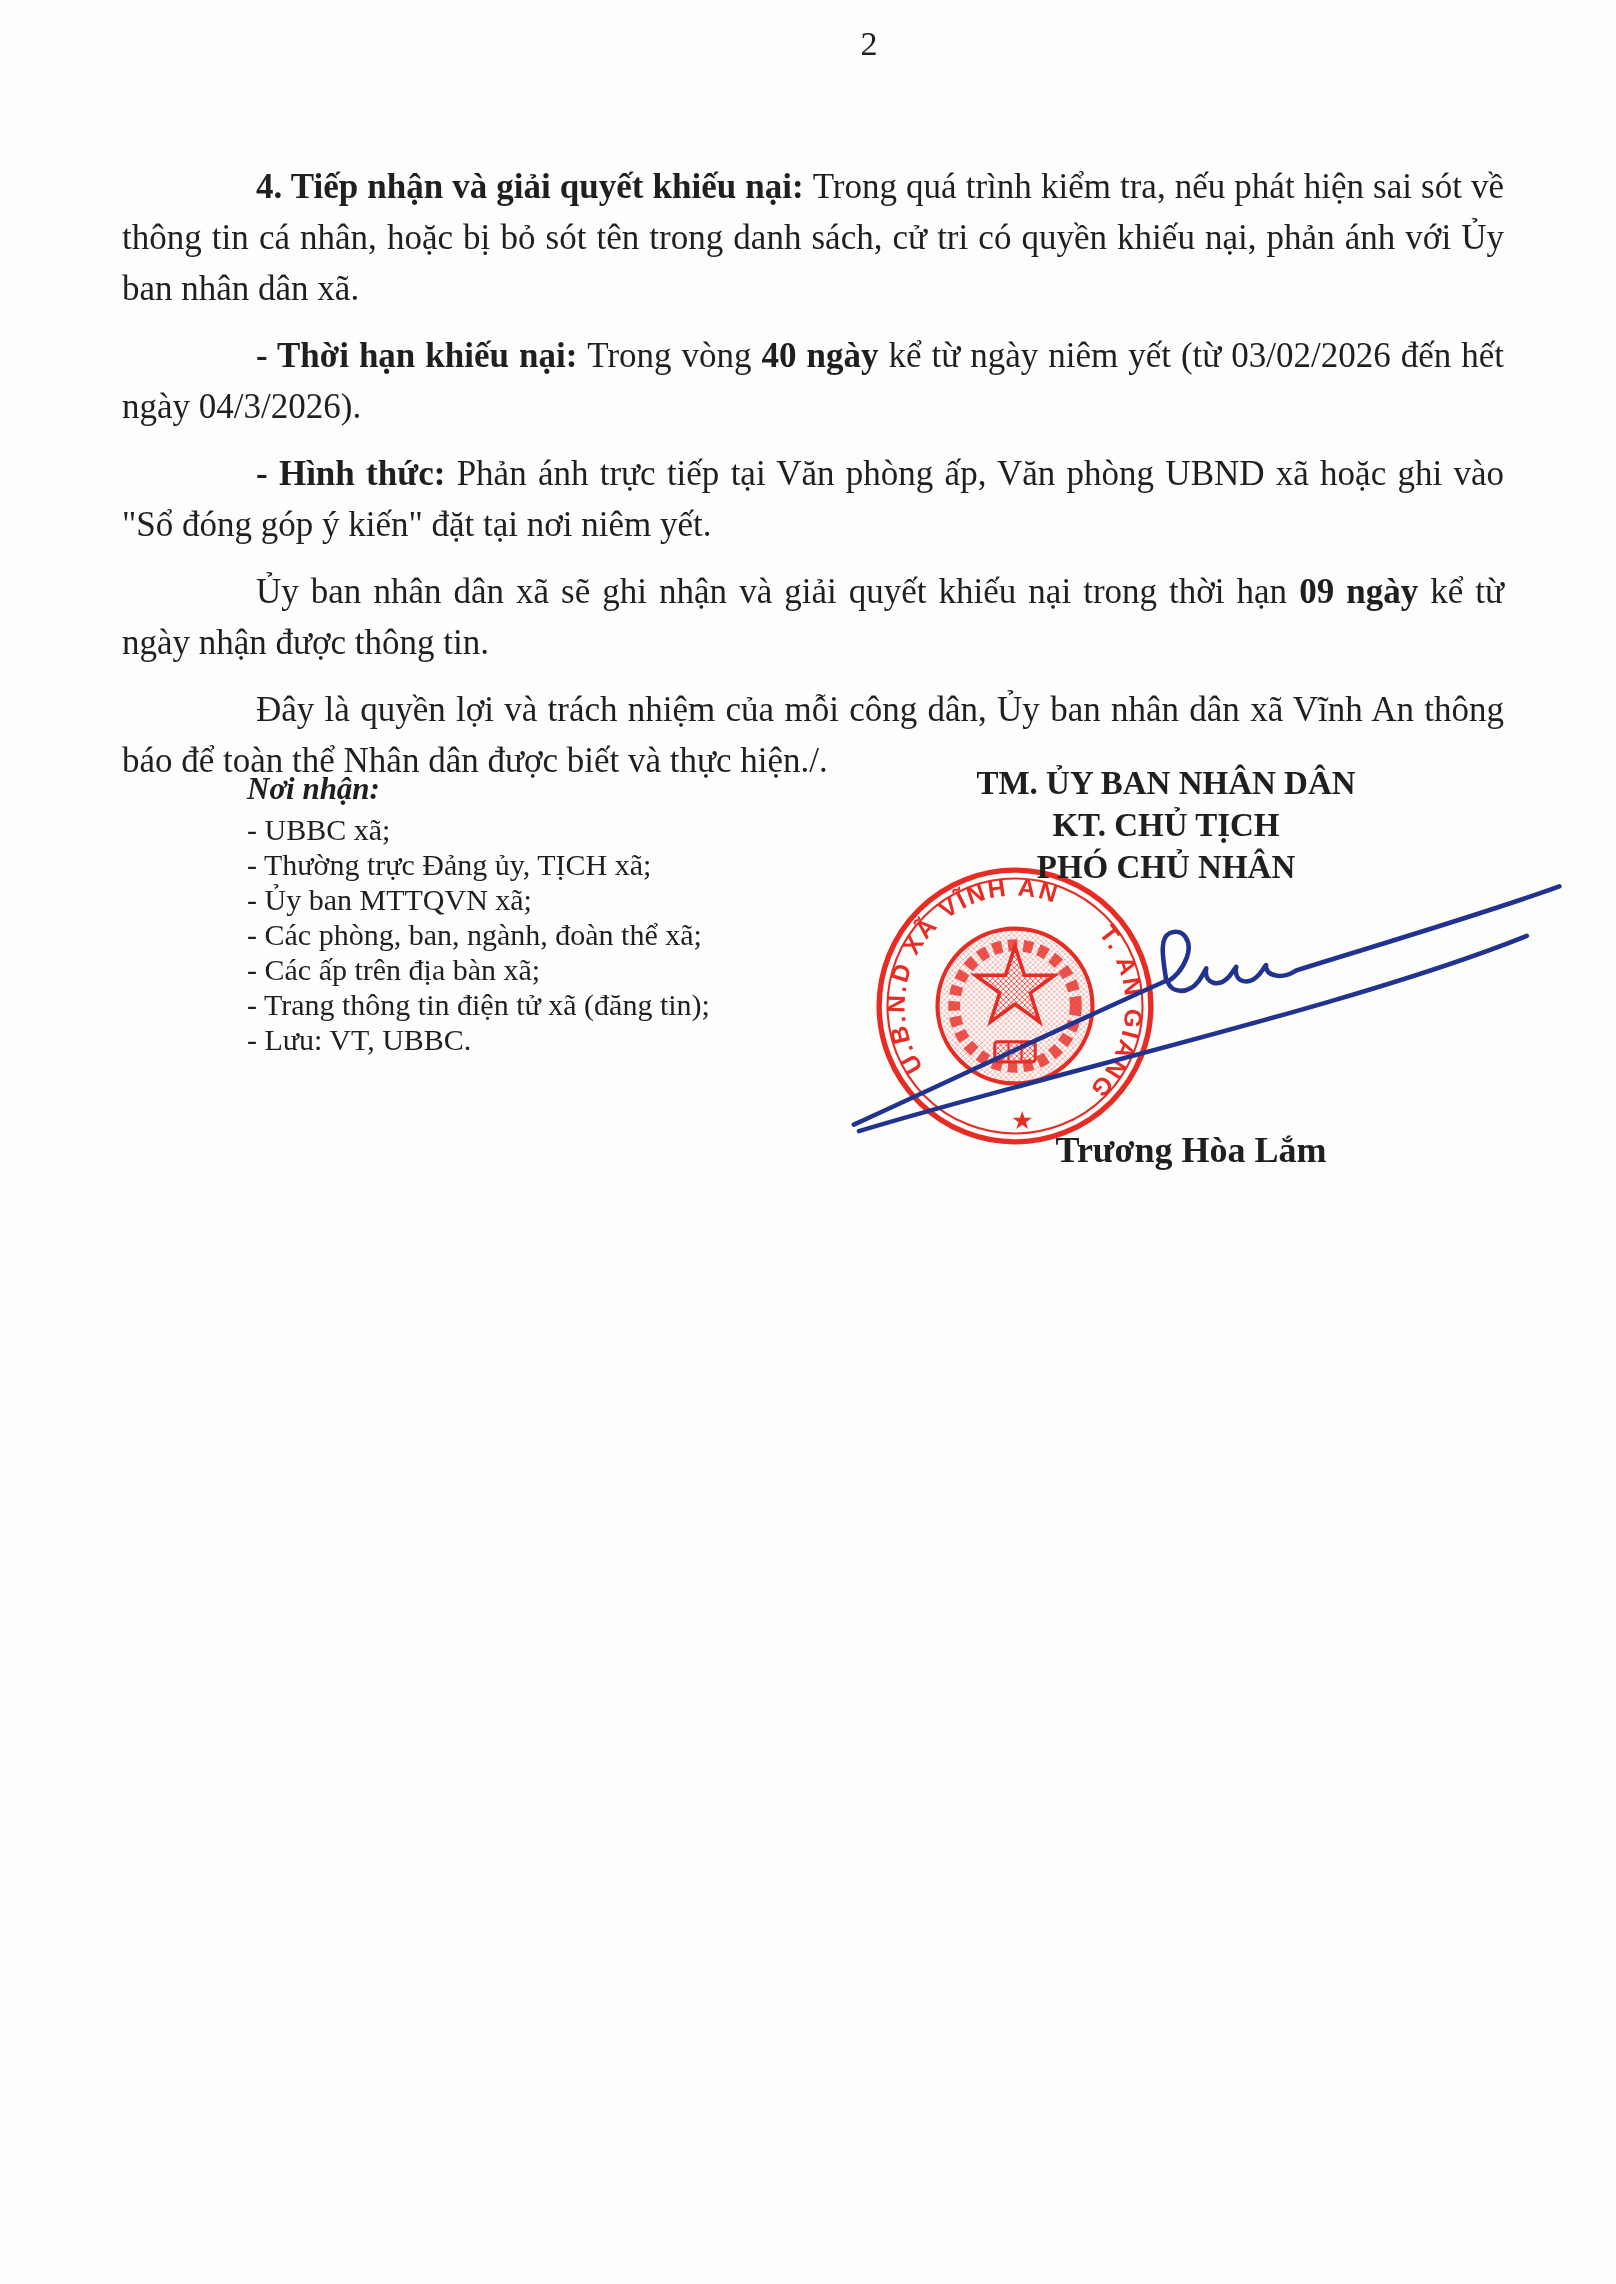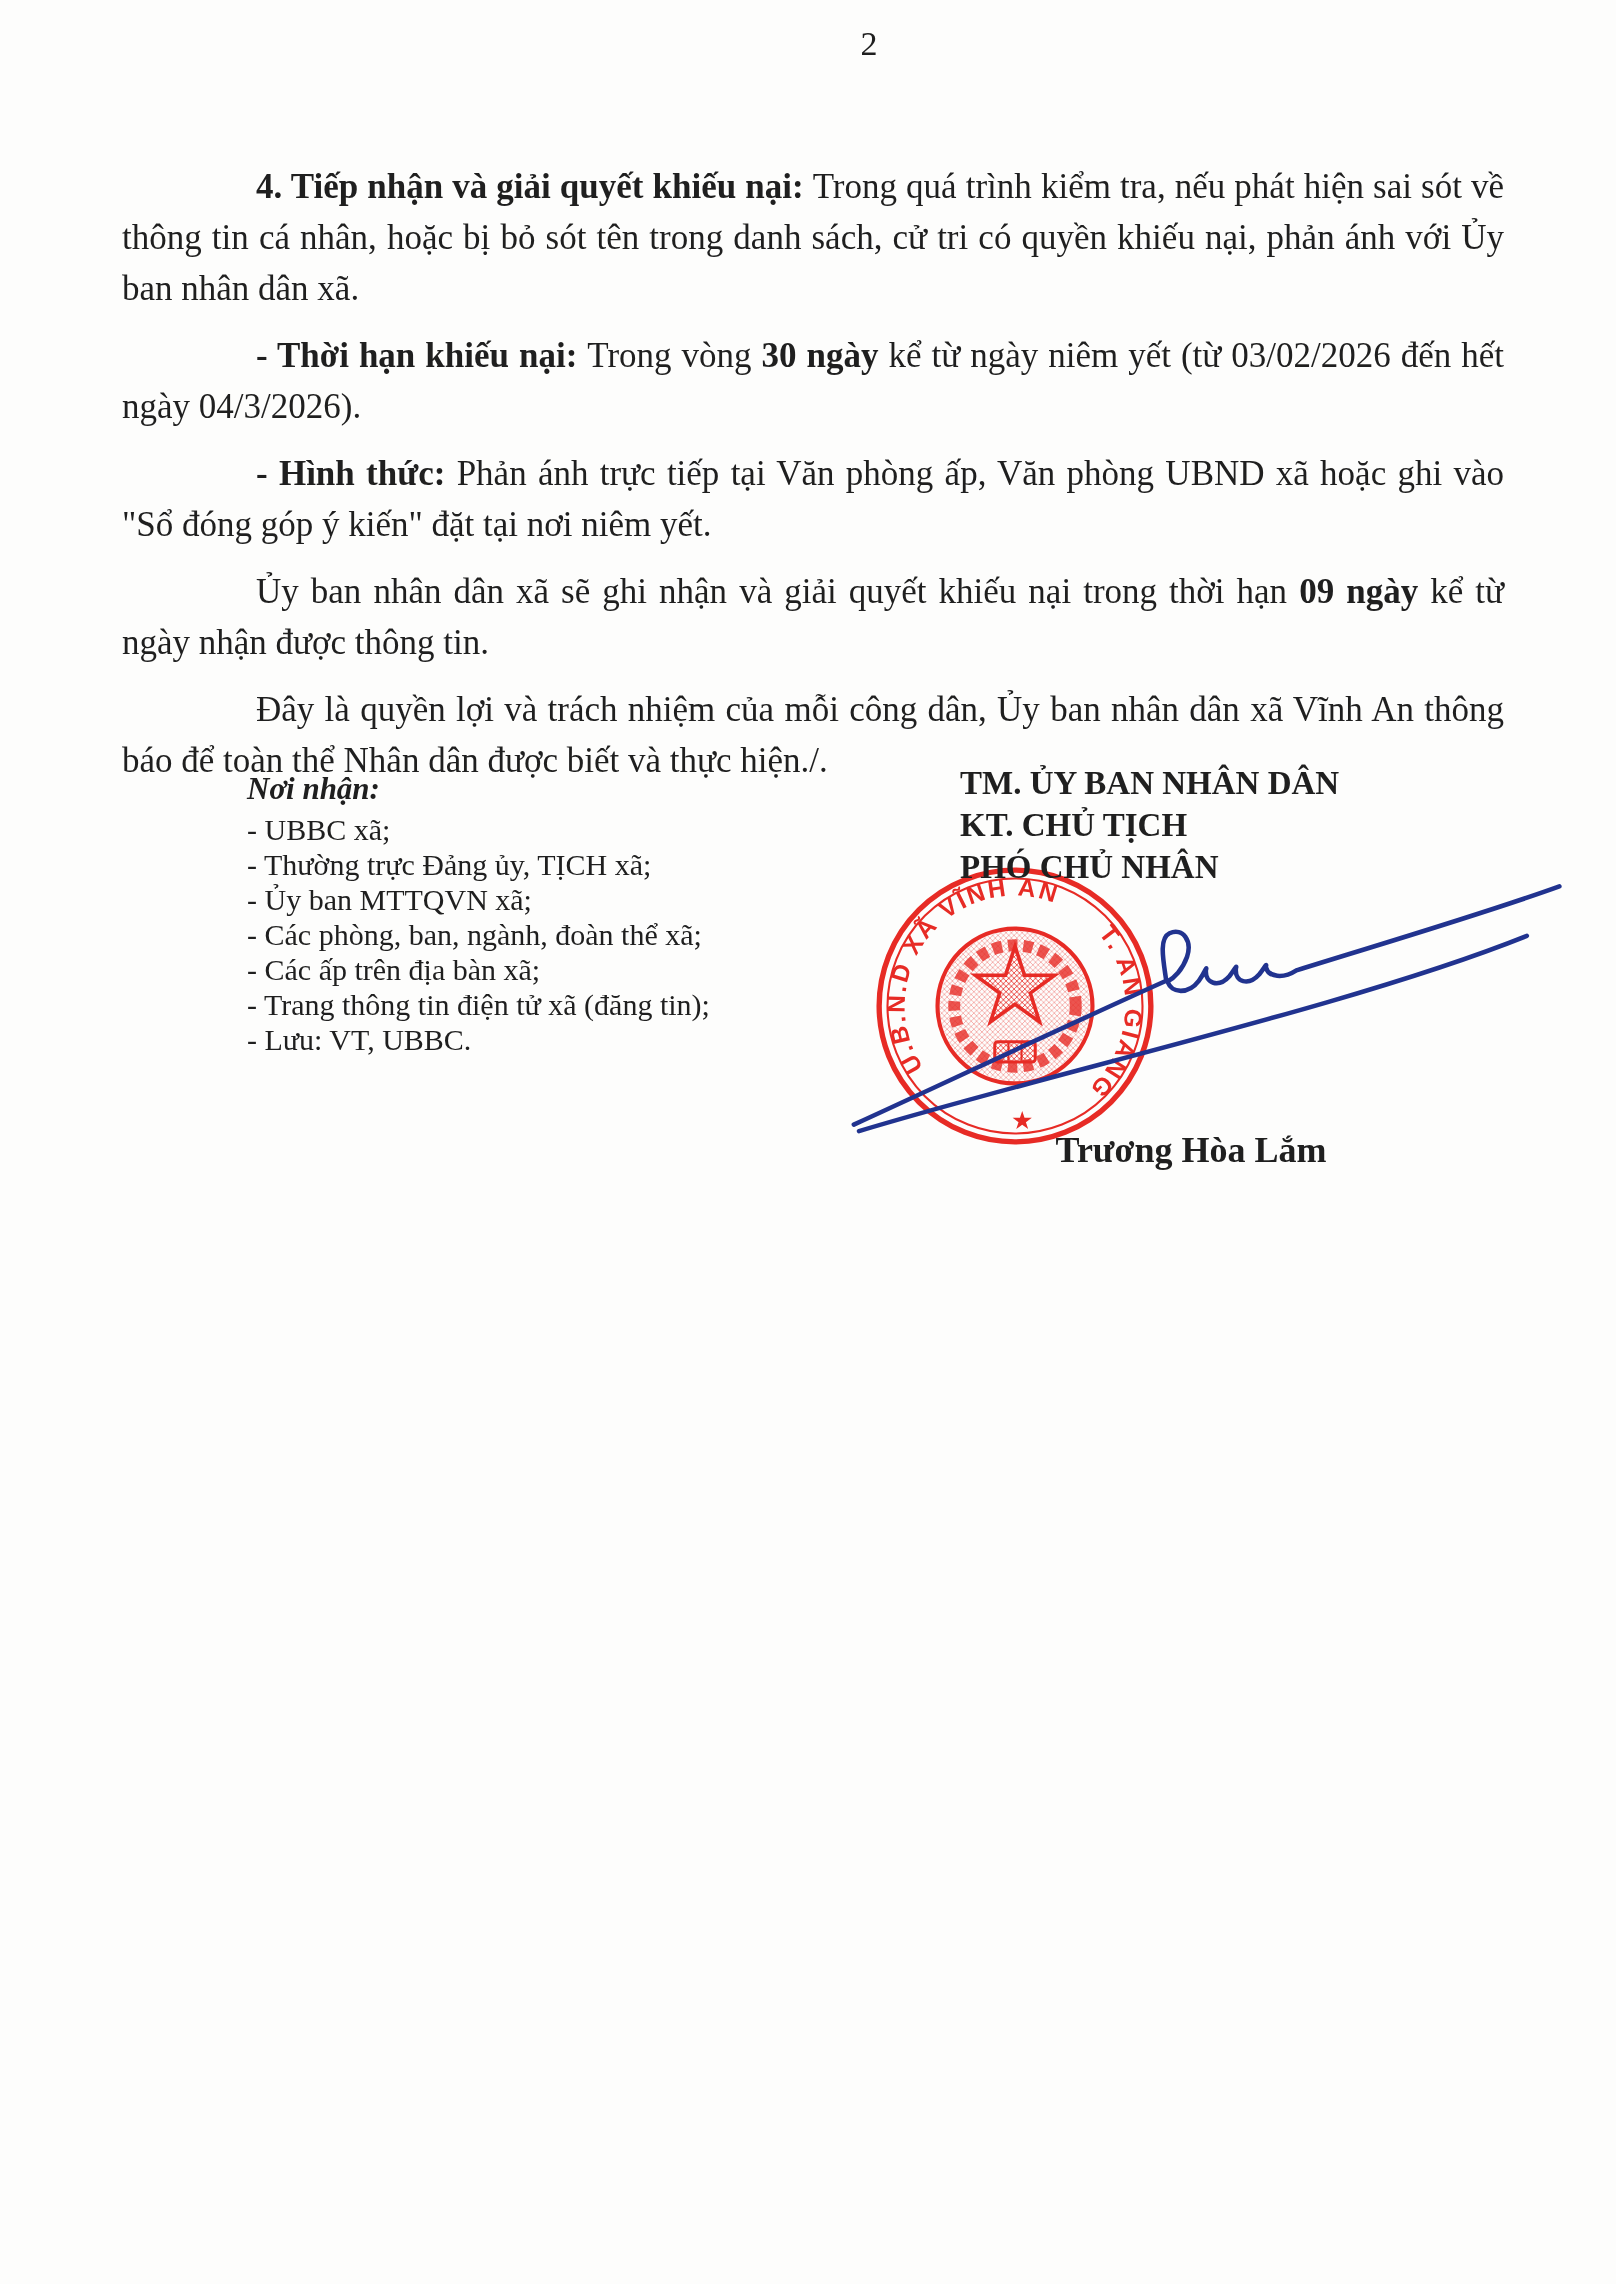--- a/index.html
+++ b/index.html
@@ -22,43 +22,43 @@
   }
   .body-text p { margin: 16px; text-indent: 134px; }
   .b { font-weight: bold; }
   .recipients { position: absolute; left: 247px; top: 771px; }
   .recipients-title {
     font-weight: bold; font-style: italic;
     font-size: 31px; line-height: 36px; margin-bottom: 5.2px;
   }
   .recipients-item { font-size: 30px; line-height: 35px; }
   .sign-titles {
-    position: absolute; left: 960px; top: 762px; width: 462px;
-    text-align: left; font-weight: bold;
+    position: absolute; left: 935px; top: 762px; width: 462px;
+    text-align: center; font-weight: bold;
     font-size: 33px; line-height: 42px; z-index: 3;
   }
   .seal-svg { position: absolute; left: 872px; top: 863px; width: 286px; height: 286px; z-index: 2; opacity: 0.95; }
   .signature-svg { position: absolute; left: 833px; top: 859px; width: 742px; height: 293px; z-index: 4; }
   .signer-name {
     position: absolute; left: 963px; top: 1130px; width: 456px;
     text-align: center; font-weight: bold; font-size: 36px; line-height: 40px; z-index: 5;
   }
   .seal-ring-text { font-weight: bold; font-size: 41px; letter-spacing: 4px; font-family: "Liberation Sans", sans-serif; }
   .seal-star-glyph { font-size: 42px; font-family: "DejaVu Sans", sans-serif; }
 </style>
 </head>
 <body>
 
 <div class="page">
 
   <div class="page-number">2</div>
 
   <div class="body-text" id="paragraphs">
       <p><span class="b">4. Tiếp nhận và giải quyết khiếu nại: </span><span>Trong quá trình kiểm tra, nếu phát hiện sai sót về thông tin cá nhân, hoặc bị bỏ sót tên trong danh sách, cử tri có quyền khiếu nại, phản ánh với Ủy ban nhân dân xã.</span></p>
-      <p><span class="b">- Thời hạn khiếu nại: </span><span>Trong vòng </span><span class="b">30 ngày </span><span>kể từ ngày niêm yết (từ 03/02/2026 đến hết ngày 04/3/2026).</span></p>
+      <p><span class="b">- Thời hạn khiếu nại: </span><span>Trong vòng </span><span class="b">40 ngày </span><span>kể từ ngày niêm yết (từ 03/02/2026 đến hết ngày 04/3/2026).</span></p>
       <p><span class="b">- Hình thức: </span><span>Phản ánh trực tiếp tại Văn phòng ấp, Văn phòng UBND xã hoặc ghi vào "Sổ đóng góp ý kiến" đặt tại nơi niêm yết.</span></p>
       <p><span>Ủy ban nhân dân xã sẽ ghi nhận và giải quyết khiếu nại trong thời hạn </span><span class="b">09 ngày </span><span>kể từ ngày nhận được thông tin.</span></p>
       <p><span>Đây là quyền lợi và trách nhiệm của mỗi công dân, Ủy ban nhân dân xã Vĩnh An thông báo để toàn thể Nhân dân được biết và thực hiện./.</span></p>
     </div>
 
   <div class="recipients">
     <div class="recipients-title">Nơi nhận:</div>
     <div id="recipients-list">
         <div class="recipients-item">- UBBC xã;</div>
         <div class="recipients-item">- Thường trực Đảng ủy, TỊCH xã;</div>

